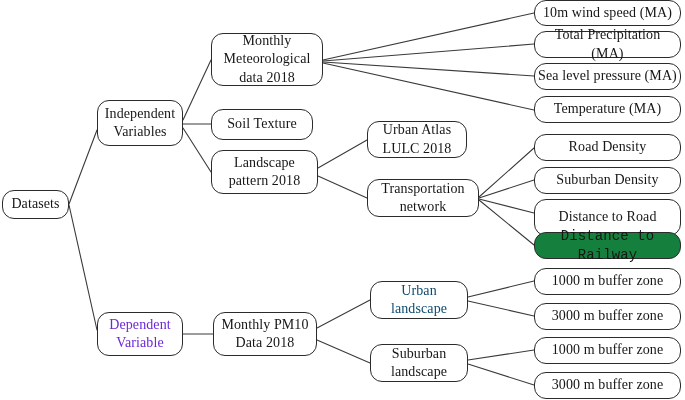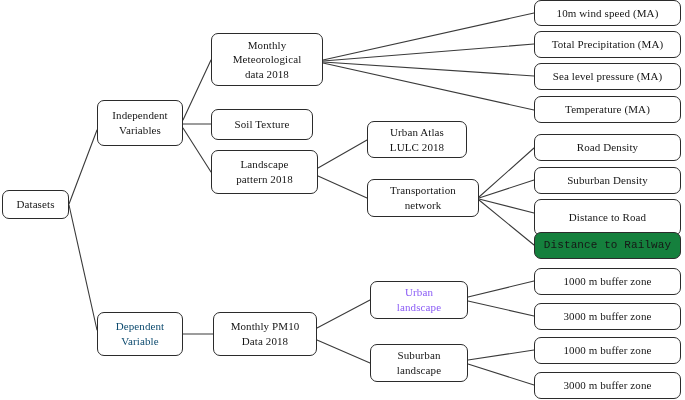--- a/index.html
+++ b/index.html
@@ -22,27 +22,27 @@
     top: 0;
     width: 685px;
     height: 400px;
     pointer-events: none;
   }
   .node {
     position: absolute;
     box-sizing: border-box;
     background: #ffffff;
     border: 1.3px solid #2b2b2b;
-    border-radius: 7px;
+    border-radius: 12px;
     display: flex;
     align-items: center;
     justify-content: center;
     text-align: center;
     color: #161616;
-    font-size: 11px;
+    font-size: 14px;
     line-height: 1.32;
     letter-spacing: 0.1px;
     padding: 1px 3px;
     white-space: pre-line;
     z-index: 2;
   }
   .node-label {
     display: block;
     width: 100%;
     white-space: pre-line;
@@ -73,35 +73,35 @@
       <line x1="317" y1="340" x2="370" y2="363" stroke="#3a3a3a" stroke-width="1.1" stroke-linecap="round"></line>
       <line x1="468" y1="297" x2="534" y2="281" stroke="#3a3a3a" stroke-width="1.1" stroke-linecap="round"></line>
       <line x1="468" y1="301" x2="534" y2="316" stroke="#3a3a3a" stroke-width="1.1" stroke-linecap="round"></line>
       <line x1="468" y1="360" x2="534" y2="350" stroke="#3a3a3a" stroke-width="1.1" stroke-linecap="round"></line>
       <line x1="468" y1="364" x2="534" y2="385" stroke="#3a3a3a" stroke-width="1.1" stroke-linecap="round"></line>
     </svg>
   <div id="node-layer">
       <div class="node" style="left: 2px; top: 190px; width: 67px; height: 29px; background: rgb(255, 255, 255); border-color: rgb(43, 43, 43); color: rgb(22, 22, 22);"><span class="node-label">Datasets</span></div>
       <div class="node" style="left: 97px; top: 100px; width: 86px; height: 46px; background: rgb(255, 255, 255); border-color: rgb(43, 43, 43); color: rgb(22, 22, 22);"><span class="node-label">Independent
 Variables</span></div>
-      <div class="node" style="left: 97px; top: 312px; width: 86px; height: 44px; background: rgb(255, 255, 255); border-color: rgb(43, 43, 43); color: #0c4a6e;"><span class="node-label">Dependent
+      <div class="node" style="left: 97px; top: 312px; width: 86px; height: 44px; background: rgb(255, 255, 255); border-color: rgb(43, 43, 43); color: #6d28d9;"><span class="node-label">Dependent
 Variable</span></div>
       <div class="node" style="left: 211px; top: 33px; width: 112px; height: 53px; background: rgb(255, 255, 255); border-color: rgb(43, 43, 43); color: rgb(22, 22, 22);"><span class="node-label">Monthly
 Meteorological
 data 2018</span></div>
       <div class="node" style="left: 211px; top: 109px; width: 102px; height: 31px; background: rgb(255, 255, 255); border-color: rgb(43, 43, 43); color: rgb(22, 22, 22);"><span class="node-label">Soil Texture</span></div>
       <div class="node" style="left: 211px; top: 150px; width: 107px; height: 44px; background: rgb(255, 255, 255); border-color: rgb(43, 43, 43); color: rgb(22, 22, 22);"><span class="node-label">Landscape
 pattern 2018</span></div>
       <div class="node" style="left: 213px; top: 312px; width: 104px; height: 44px; background: rgb(255, 255, 255); border-color: rgb(43, 43, 43); color: rgb(22, 22, 22); justify-content: flex-end;"><span class="node-label">Monthly PM10
 Data 2018</span></div>
       <div class="node" style="left: 367px; top: 121px; width: 100px; height: 37px; background: rgb(255, 255, 255); border-color: rgb(43, 43, 43); color: rgb(22, 22, 22);"><span class="node-label">Urban Atlas
 LULC 2018</span></div>
       <div class="node" style="left: 367px; top: 179px; width: 112px; height: 38px; background: rgb(255, 255, 255); border-color: rgb(43, 43, 43); color: rgb(22, 22, 22); align-items: center;"><span class="node-label">Transportation
 network</span></div>
-      <div class="node" style="left: 370px; top: 281px; width: 98px; height: 38px; background: rgb(255, 255, 255); border-color: rgb(43, 43, 43); color: #8b5cf6;"><span class="node-label">Urban
+      <div class="node" style="left: 370px; top: 281px; width: 98px; height: 38px; background: rgb(255, 255, 255); border-color: rgb(43, 43, 43); color: #0c4a6e;"><span class="node-label">Urban
 landscape</span></div>
       <div class="node" style="left: 370px; top: 344px; width: 98px; height: 38px; background: rgb(255, 255, 255); border-color: rgb(43, 43, 43); color: rgb(22, 22, 22);"><span class="node-label">Suburban
 landscape</span></div>
       <div class="node" style="left: 534px; top: 0px; width: 147px; height: 26px; background: rgb(255, 255, 255); border-color: rgb(43, 43, 43); color: rgb(22, 22, 22);"><span class="node-label">10m wind speed (MA)</span></div>
       <div class="node" style="left: 534px; top: 31px; width: 147px; height: 27px; background: rgb(255, 255, 255); border-color: rgb(43, 43, 43); color: rgb(22, 22, 22);"><span class="node-label">Total Precipitation (MA)</span></div>
       <div class="node" style="left: 534px; top: 63px; width: 147px; height: 27px; background: rgb(255, 255, 255); border-color: rgb(43, 43, 43); color: rgb(22, 22, 22);"><span class="node-label">Sea level pressure (MA)</span></div>
       <div class="node" style="left: 534px; top: 96px; width: 147px; height: 27px; background: rgb(255, 255, 255); border-color: rgb(43, 43, 43); color: rgb(22, 22, 22);"><span class="node-label">Temperature (MA)</span></div>
       <div class="node" style="left: 534px; top: 134px; width: 147px; height: 27px; background: rgb(255, 255, 255); border-color: rgb(43, 43, 43); color: rgb(22, 22, 22);"><span class="node-label">Road Density</span></div>
       <div class="node" style="left: 534px; top: 167px; width: 147px; height: 27px; background: rgb(255, 255, 255); border-color: rgb(43, 43, 43); color: rgb(22, 22, 22);"><span class="node-label">Suburban Density</span></div>
       <div class="node" style="left: 534px; top: 199px; width: 147px; height: 37px; background: rgb(255, 255, 255); border-color: rgb(43, 43, 43); color: rgb(22, 22, 22); font-family: Liberation Serif, serif;"><span class="node-label">Distance to Road</span></div>

